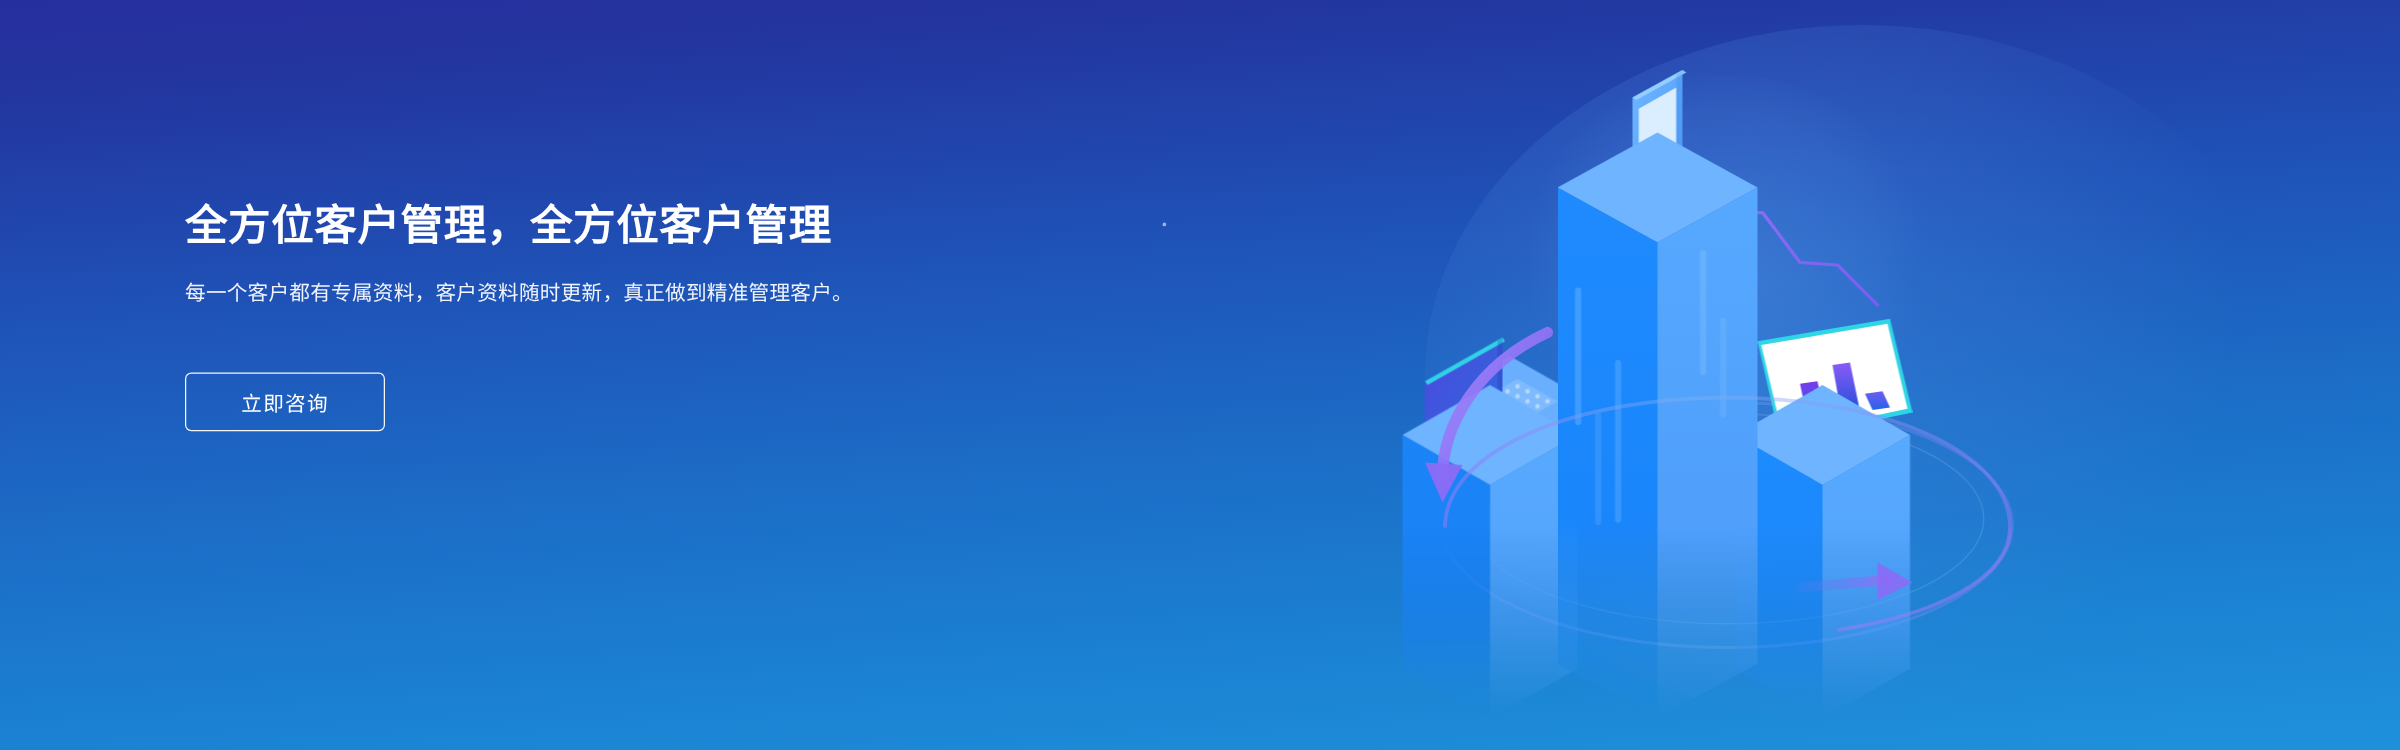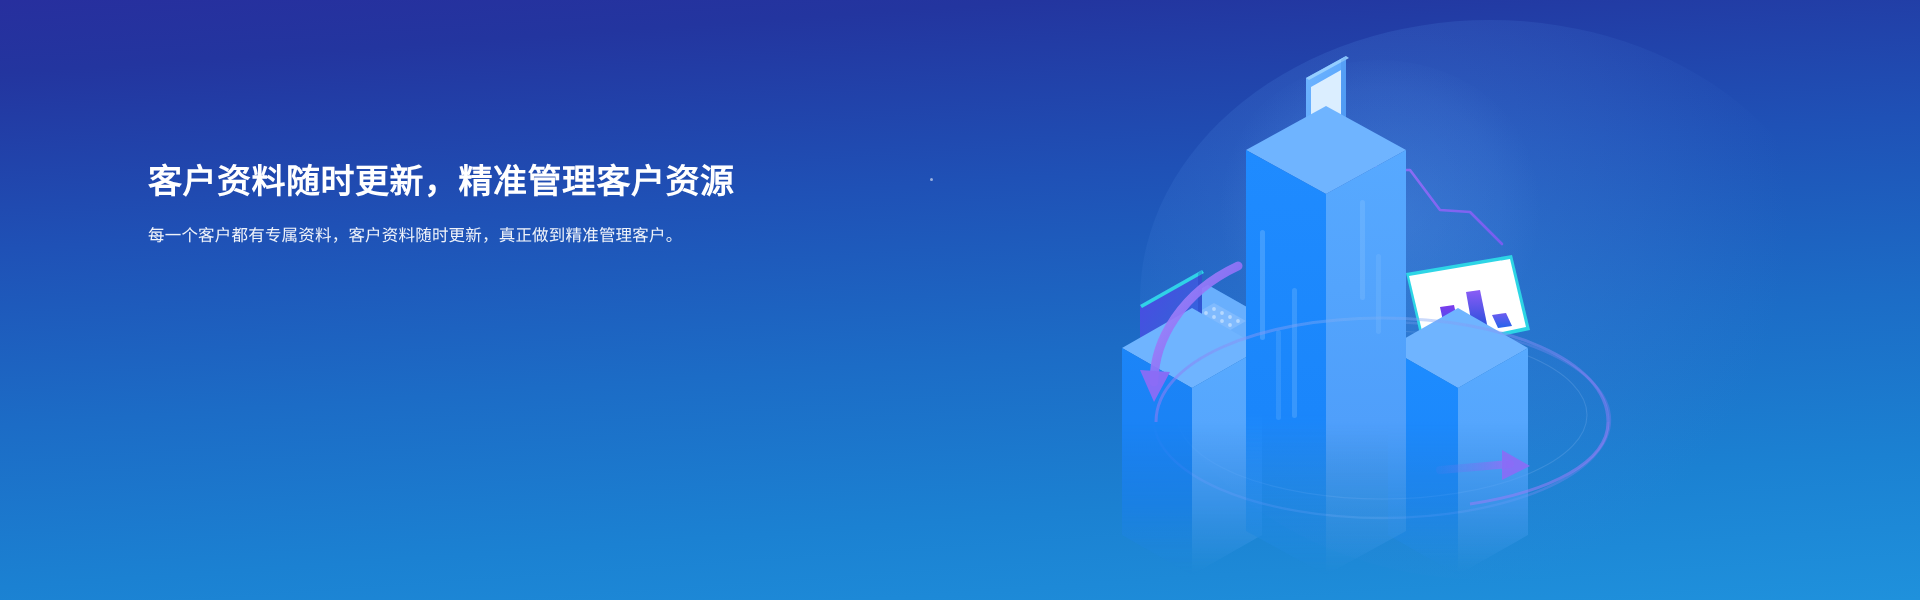--- a/index.html
+++ b/index.html
@@ -56,24 +56,25 @@
 </head>
 <body>
 
 <div class="banner">
 
   <div class="glow"></div>
   <div class="glow2"></div>
   <div class="tinydot"></div>
 
   <div class="copy">
-    <h1 class="headline">客户资料随时更新，精准管理客户资源</h1>
+    <h1 class="headline">全方位客户管理，全方位客户管理</h1>
 
     <p class="subcopy">每一个客户都有专属资料，客户资料随时更新，真正做到精准管理客户。</p>
 
+    <button class="cta">立即咨询</button>
   </div>
 
   <div class="art">
     <svg viewBox="0 0 560 545" xmlns="http://www.w3.org/2000/svg" aria-hidden="true">
       <defs>
 
         <linearGradient id="gFrontTall" x1="0" y1="0" x2="0" y2="1">
           <stop offset="0" stop-color="#1f8bff"></stop>
           <stop offset="0.62" stop-color="#1a86fb"></stop>
           <stop offset="1" stop-color="#2a93f5" stop-opacity="0.55"></stop>

